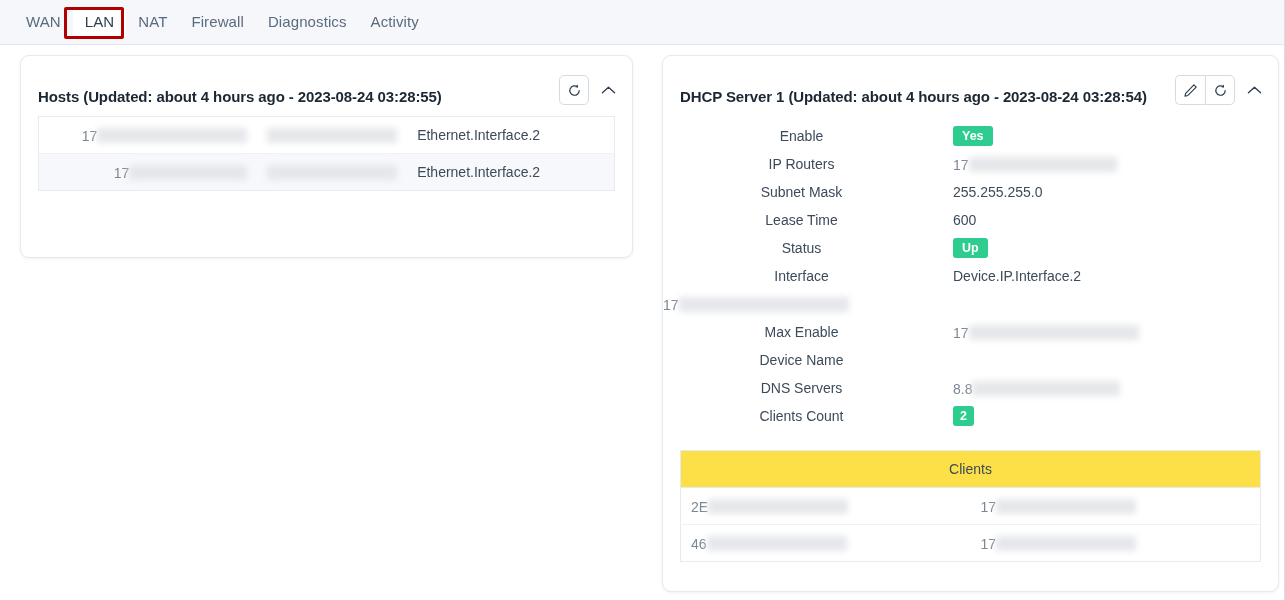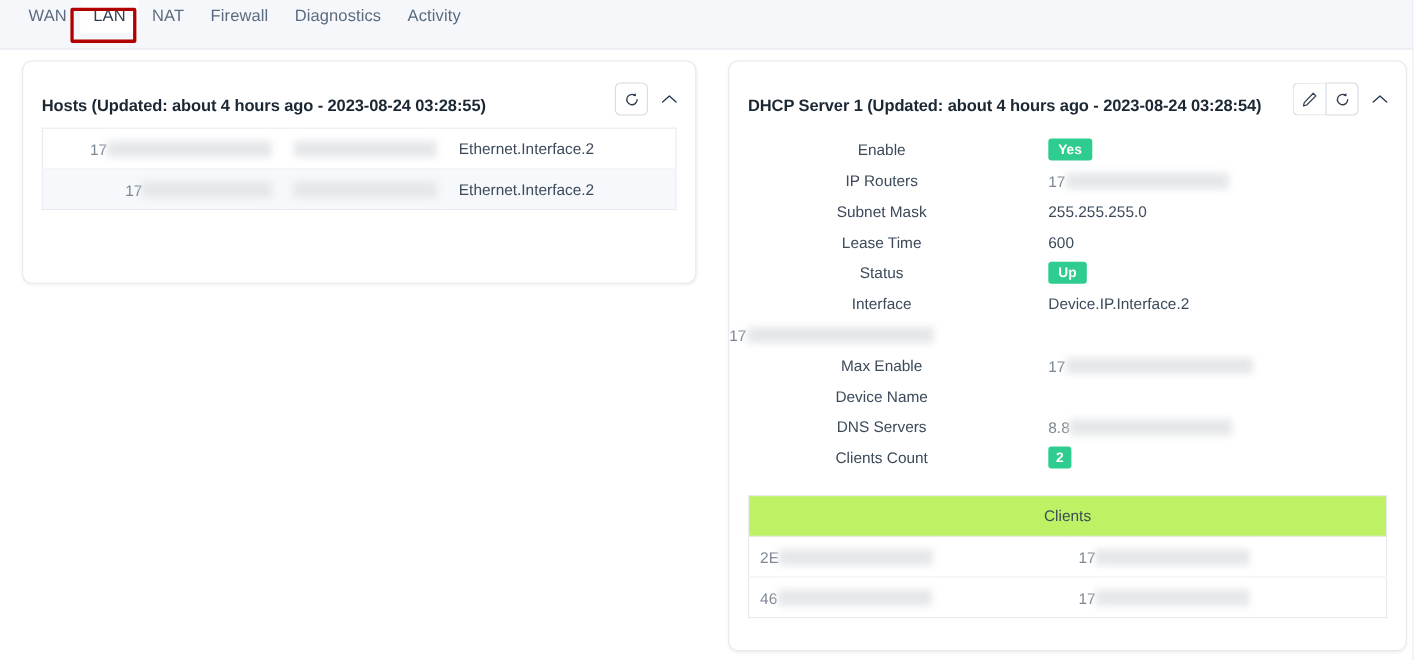--- a/index.html
+++ b/index.html
@@ -22,21 +22,21 @@
     border-bottom: 1px solid #d9dde3;
   }
 
   
   .tabbar {
     position: relative;
     height: 45px;
     background: #f5f7fa;
     border-bottom: 1px solid #e3e7ed;
     display: flex;
-    align-items: flex-start;
+    align-items: center;
     padding-left: 14px;
     gap: 0px;
   }
   .tab {
     font-size: 15px;
     color: #5b6b7f;
     padding: 6px 12px;
     line-height: 18px;
     cursor: pointer;
     white-space: nowrap;
@@ -139,21 +139,21 @@
     border: 1px solid #e7eaef;
     table-layout: fixed;
   }
   table.grid th {
     font-size: 14px;
     font-weight: normal;
     color: #3c4a5a;
     text-align: center;
     padding: 10px 8px;
     border-bottom: 1px solid #e7eaef;
-    background: #bef264;
+    background: #fde047;
   }
   table.grid td {
     font-size: 14px;
     color: #3c4a5a;
     padding: 9px 10px;
     border-top: 1px solid #eef1f5;
     height: 33px;
     vertical-align: middle;
     overflow: hidden;
   }

